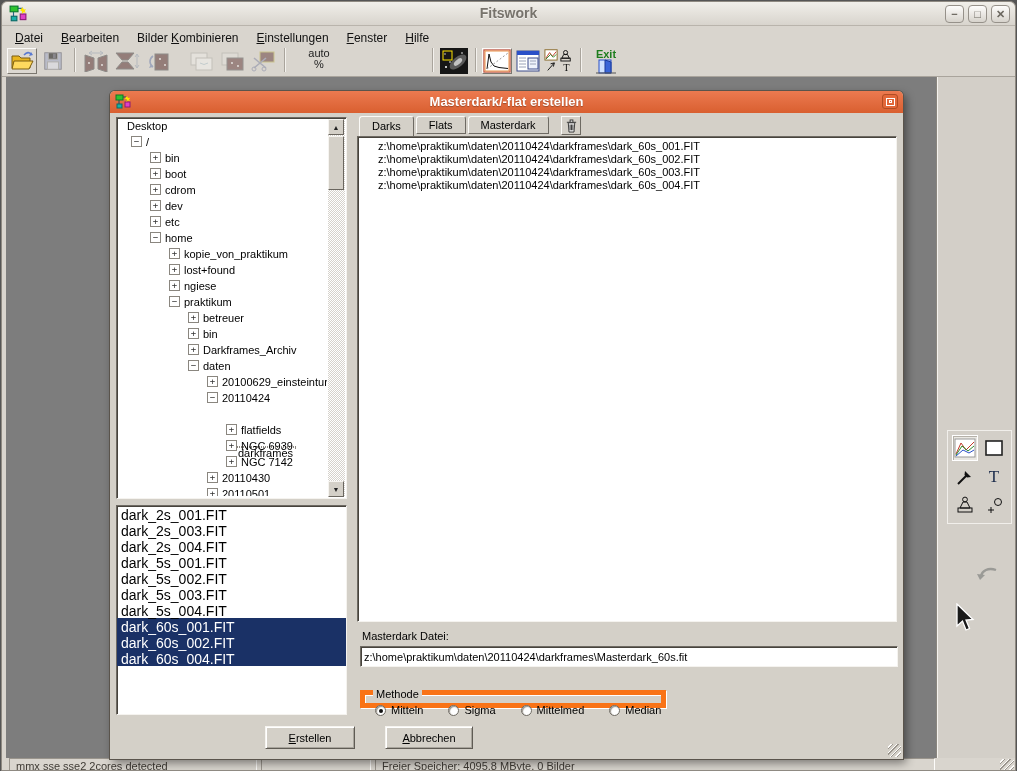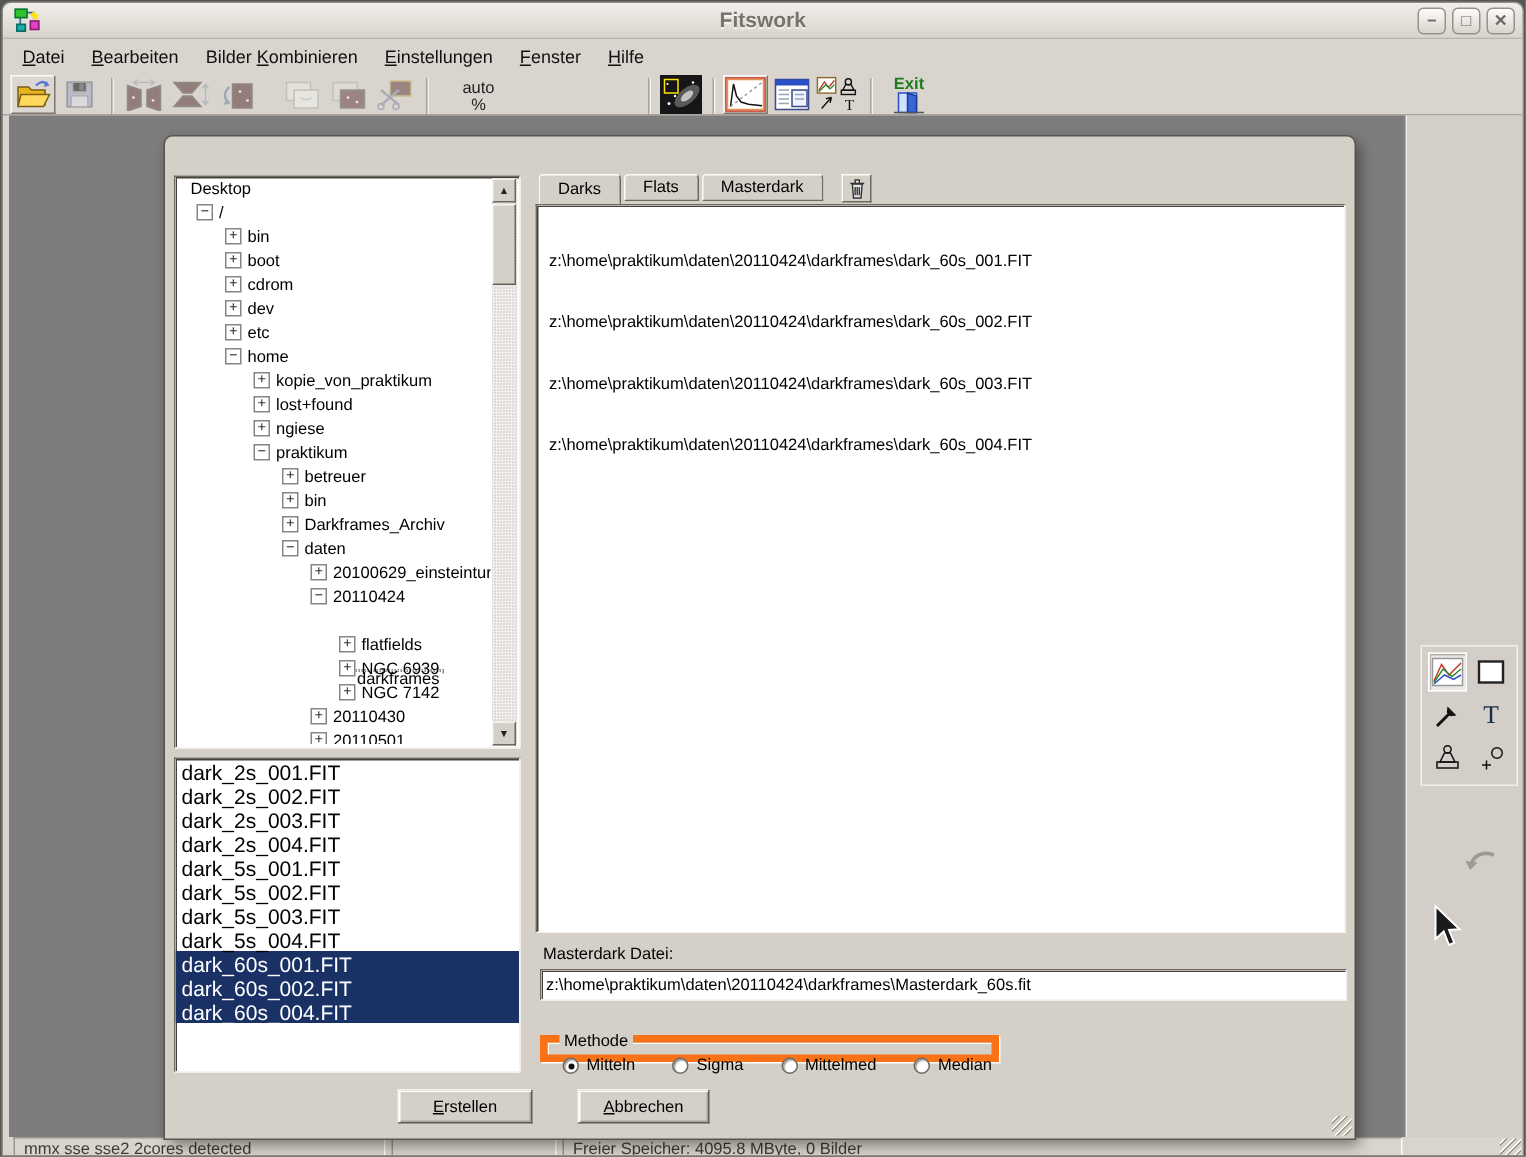--- a/index.html
+++ b/index.html
@@ -19,21 +19,21 @@
   .wc-btn { width:19px; height:18px; border:1px solid #96918a; border-radius:4px;
             background:linear-gradient(#fefdfc,#d7d3cc); color:#6c6860; font-size:11px; font-weight:bold;
             display:flex; align-items:center; justify-content:center; line-height:1; }
 
   .menubar { position:absolute; left:0; top:24px; width:100%; height:22px; background:#d9d5ce;
              display:flex; align-items:flex-end; padding-left:4px; }
   .menu-item { padding:3px 9px; font-size:12px; color:#111; }
   .ul { text-decoration:underline; }
 
   .toolbar { position:absolute; left:0; top:46px; width:100%; height:29px; background:#d9d5ce;
-             border-bottom:1px solid #a9a49c; display:flex; align-items:flex-end; padding-left:5px; }
+             border-bottom:1px solid #a9a49c; display:flex; align-items:flex-start; padding-left:5px; }
   .tb-btn { width:30px; height:26px; display:flex; align-items:center; justify-content:center; margin-right:1px; }
   .tb-btn.raised { border:1px solid; border-color:#fbfaf8 #7b776f #7b776f #fbfaf8; background:#dcd8d1; }
   .tb-btn.disabled { opacity:.5; filter:grayscale(45%); }
   .tb-sep { width:2px; height:24px; margin:0 5px; border-left:1px solid #a9a49c; border-right:1px solid #f4f2ee; }
   .auto-box { width:40px; text-align:center; font-size:11px; color:#222; line-height:11px; margin:0 88px 0 8px; }
   .exit-box { display:flex; flex-direction:column; align-items:center; font-size:11px; font-weight:bold; color:#1d7d1d; line-height:10px; }
 
   
   .mdi { position:absolute; left:4px; top:75px; width:930px; height:681px; background:#7d7d7d; }
   .right-panel { position:absolute; left:934px; top:75px; width:79px; height:681px; background:#d3cfc8;
@@ -92,21 +92,21 @@
 
   .tabbar { position:absolute; left:249px; top:25px; height:20px; display:flex; }
   .tab { height:18px; padding:2px 12px 0 12px; font-size:11px; color:#000; background:#d4d0c8;
          border:1px solid; border-color:#fbfaf7 #6e6a63 #6e6a63 #fbfaf7; border-radius:3px 3px 0 0; margin-right:2px; }
   .tab.active { height:20px; padding-top:3px; border-bottom:none; position:relative; z-index:3; }
   .trash-btn { position:absolute; left:451px; top:25px; width:20px; height:19px; background:#d4d0c8;
                border:1px solid; border-color:#fbfaf7 #6e6a63 #6e6a63 #fbfaf7;
                display:flex; align-items:center; justify-content:center; }
 
   .path-list { position:absolute; left:247px; top:45px; width:540px; height:486px; overflow:hidden; z-index:2; }
-  .path-row { font-size:11px; line-height:13px; padding-left:8px; white-space:nowrap; color:#000;margin-top:28px; }
+  .path-row { font-size:11px; line-height:13px; padding-left:20px; white-space:nowrap; color:#000; }
   .path-list .inner { padding-top:3px; }
 
   .md-label { position:absolute; left:252px; top:539px; font-size:11px; color:#000; }
   .md-input { position:absolute; left:250px; top:555px; width:538px; height:21px; font-size:11px;
               font-family:"Liberation Sans", sans-serif; padding:2px 3px; outline:none; }
 
   .methode { position:absolute; left:250px; top:599px; width:303px; height:18px;
              border:5px solid #f97316; box-shadow:1px 1px 0 #fff, inset 1px 1px 0 #fff; }
   .methode-label { position:absolute; left:8px; top:-7px; background:#d4d0c8; padding:0 3px; font-size:11px; }
   .radio-row { display:flex; gap:25px; padding:9px 0 0 10px; }
@@ -341,20 +341,35 @@
   </div>
 
   <div class="statusbar">
     <div class="sb-cell sb-1">mmx sse sse2  2cores detected</div>
     <div class="sb-cell sb-2"></div>
     <div class="sb-cell sb-3">Freier Speicher: 4095.8 MByte, 0 Bilder</div>
     <div class="grip"></div>
   </div>
 
   <div class="dialog">
+    <div class="dlg-titlebar">
+      <svg class="dlg-icon" viewBox="0 0 16 16">
+        <path d="M4 6 v4 M8 3 h4 v4" stroke="#1a4a6a" fill="none"></path>
+        <rect x="1" y="1" width="7" height="5" fill="#2ec22e" stroke="#0a7a2a"></rect>
+        <rect x="2" y="10" width="5" height="4" fill="#18b0a8" stroke="#0a6a66"></rect>
+        <rect x="10" y="8" width="5" height="5" fill="#e040c8" stroke="#8a1a78"></rect>
+        <path d="M12 2 l1.2 2 2-0.2 -1.2 1.6 1 1.8 -2-0.8 -1.6 1.4 0.2-2.2 -1.8-1z" fill="#ffe400"></path>
+      </svg>
+      <div class="dlg-title">Masterdark/-flat erstellen</div>
+      <div class="dlg-close">
+        <div class="sq">
+            <div class="sq2"></div>
+          </div>
+      </div>
+    </div>
 
     <div class="tree-panel sunken">
       <div class="tree-scroll" id="tree-list">
           <div class="tree-row" style="padding-left: 8px;">
             <span class="tree-label">Desktop</span>
           </div>
           <div class="tree-row" style="padding-left: 12px;">
             <span class="expander">−</span>
             <span class="tree-label">/</span>
           </div>
@@ -448,21 +463,20 @@
         </div>
       <div class="vscroll">
         <div class="vs-btn vs-up">▲</div>
         <div class="vs-thumb"></div>
         <div class="vs-btn vs-down">▼</div>
       </div>
     </div>
 
     <div class="files-panel sunken" id="file-list">
         <div class="file-row">dark_2s_001.FIT</div>
-        <div class="file-row">dark_2s_002.FIT</div>
         <div class="file-row">dark_2s_003.FIT</div>
         <div class="file-row">dark_2s_004.FIT</div>
         <div class="file-row">dark_5s_001.FIT</div>
         <div class="file-row">dark_5s_002.FIT</div>
         <div class="file-row">dark_5s_003.FIT</div>
         <div class="file-row">dark_5s_004.FIT</div>
         <div class="file-row sel">dark_60s_001.FIT</div>
         <div class="file-row sel">dark_60s_002.FIT</div>
         <div class="file-row sel">dark_60s_004.FIT</div>
       </div>

